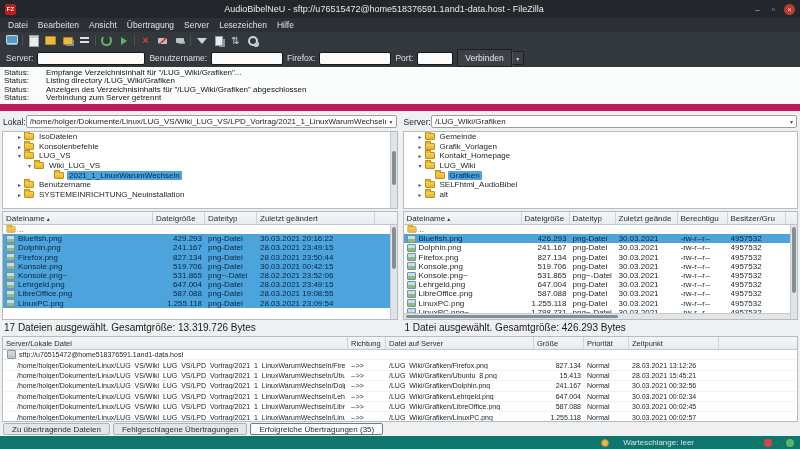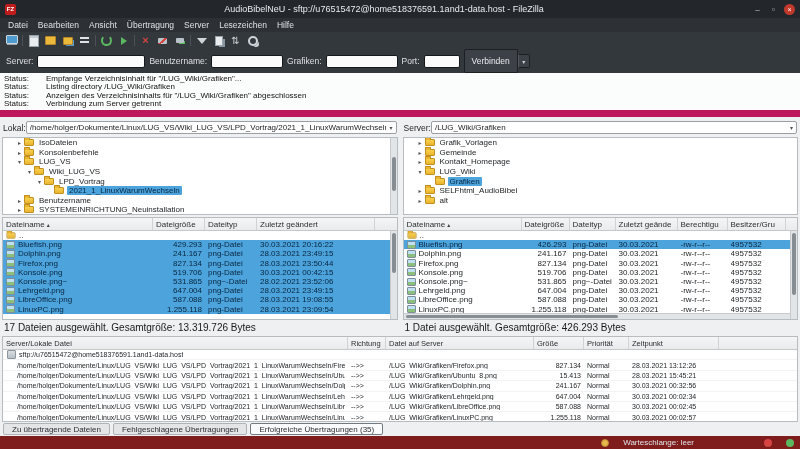--- a/index.html
+++ b/index.html
@@ -36,21 +36,21 @@
   .ic-filter::before{content:"";width:0;height:0;border-left:5px solid transparent;border-right:5px solid transparent;border-top:6px solid #cfd6db;}
   .ic-compare::before{content:"";width:6px;height:8px;background:#e9edf0;border:1px solid #98a2aa;box-shadow:3px 2px 0 -1px #8897a2;}
   .ic-sync-browse::before{content:"⇅";color:#cfd6db;font-size:10px;line-height:1;}
   .ic-find::before{content:"";width:6px;height:6px;border:2px solid #cfd6db;border-radius:50%;box-shadow:3px 3px 0 -2px #cfd6db;}
 
   
   .quickconnect { flex:0 0 18px; background:#33383d; color:#dde1e5; display:flex; align-items:center; gap:4px; padding:0 6px; font-size:8.5px; }
   .qc-label { white-space:nowrap; }
   .qc-field { height:13px; background:#fbfbfb; border:1px solid #16191c; border-radius:2px; font-size:8px; padding:0 2px; color:#222; outline:none; font-family:inherit; }
   .qc-server { width:108px; } .qc-user { width:72px; } .qc-pass { width:72px; } .qc-port { width:36px; }
-  .qc-btn { height:24px; background:#3c4147; border:1px solid #1c2023; color:#e8ebee; border-radius:2px 0 0 2px; padding:0 7px; font-size:8.5px; display:flex; align-items:center; }
+  .qc-btn { height:18px; background:#3c4147; border:1px solid #1c2023; color:#e8ebee; border-radius:2px 0 0 2px; padding:0 7px; font-size:8.5px; display:flex; align-items:center; }
   .qc-btn-arrow { height:14px; width:12px; margin-left:-4px; background:#3c4147; border:1px solid #1c2023; border-left:1px solid #55595e; border-radius:0 2px 2px 0; color:#cfd4d9; font-size:6px; display:flex; align-items:center; justify-content:center; }
 
   
   .statuslog { flex:0 0 44px; background:#fbfcfc; border-bottom:7px solid #be185d; padding:2px 4px 0; overflow:hidden; }
   .log-line { font-size:8px; line-height:8.4px; white-space:nowrap; color:#111; }
   .log-label { display:inline-block; width:42px; }
 
   
   .panes { flex:1 1 auto; min-height:0; display:flex; gap:5px; padding:3px 2px 0; }
   .pane { flex:1 1 0; min-width:0; display:flex; flex-direction:column; }
@@ -93,21 +93,21 @@
   .queuebox { flex:0 0 86px; margin:3px 2px 0; background:#fff; border:1px solid #b6bcc0; display:flex; flex-direction:column; overflow:hidden; }
   .queuebox .list-header { font-size:7.5px; }
   .queue-row { height:10.4px; display:flex; align-items:center; font-size:7px; white-space:nowrap; border-bottom:1px solid #f2f3f4; }
   .server-glyph { width:9px; height:9px; margin:0 3px 0 1px; background:linear-gradient(#d8dde1,#b9c1c7); border:1px solid #8d969d; border-radius:1px; flex:0 0 9px; display:inline-block; }
 
   .queue-tabs { flex:0 0 14px; display:flex; gap:3px; padding:1px 3px; align-items:center; background:#eff0f1; }
   .qtab { height:12px; display:flex; align-items:center; padding:0 8px; font-size:8px; background:#e3e5e7; border:1px solid #aeb3b7; border-radius:2px; color:#2b2f33; white-space:nowrap; }
   .qtab.active { background:#fafbfc; border-color:#737a80; }
 
   
-  .statusbar { flex:0 0 13px; background:#7f1d1d; color:#dde1e5; display:flex; align-items:center; justify-content:flex-end; gap:14px; padding:0 6px; font-size:8px; }
+  .statusbar { flex:0 0 13px; background:#0f766e; color:#dde1e5; display:flex; align-items:center; justify-content:flex-end; gap:14px; padding:0 6px; font-size:8px; }
   .sb-icon { width:8px; height:8px; border-radius:50%; flex:0 0 auto; }
   .sb-yellow { background:#e8b84b; border:1px solid #b8872c; }
   .sb-red { background:#d64541; }
   .sb-green { background:#5cb860; }
   .sb-push { width:42px; }
 </style>
 </head>
 <body>
 
 <div class="window">
@@ -151,21 +151,21 @@
       <div class="tb-icon ic-compare"></div>
       <div class="tb-icon ic-sync-browse"></div>
       <div class="tb-icon ic-find"></div>
     </div>
 
   <div class="quickconnect">
     <span class="qc-label">Server:</span>
     <input class="qc-field qc-server" value="" style="">
     <span class="qc-label">Benutzername:</span>
     <input class="qc-field qc-user" value="" style="">
-    <span class="qc-label">Grafiken:</span>
+    <span class="qc-label">Firefox:</span>
     <input class="qc-field qc-pass" value="" style="">
     <span class="qc-label">Port:</span>
     <input class="qc-field qc-port" value="" style="">
     <div class="qc-btn">Verbinden</div>
     <div class="qc-btn-arrow">▾</div>
   </div>
 
   <div class="statuslog">
       <div class="log-line"><span class="log-label">Status:</span><span class="log-text">Empfange Verzeichnisinhalt für "/LUG_Wiki/Grafiken"...</span></div>
       <div class="log-line"><span class="log-label">Status:</span><span class="log-text">Listing directory /LUG_Wiki/Grafiken</span></div>
@@ -199,25 +199,20 @@
             <div class="tree-row" style="padding-left: 12px;">
               <span class="tree-arrow">▾</span>
               <span class="folder"></span>
               <span class="tree-label">LUG_VS</span>
             </div>
             <div class="tree-row" style="padding-left: 22px;">
               <span class="tree-arrow">▾</span>
               <span class="folder"></span>
               <span class="tree-label">Wiki_LUG_VS</span>
             </div>
-            <div class="tree-row" style="padding-left: 32px;">
-              <span class="tree-arrow">▾</span>
-              <span class="folder"></span>
-              <span class="tree-label">LPD_Vortrag</span>
-            </div>
             <div class="tree-row" style="padding-left: 42px;">
               <span class="tree-arrow"></span>
               <span class="folder"></span>
               <span class="tree-label sel">2021_1_LinuxWarumWechseln</span>
             </div>
             <div class="tree-row" style="padding-left: 12px;">
               <span class="tree-arrow">▸</span>
               <span class="folder"></span>
               <span class="tree-label">Benutzername</span>
             </div>
@@ -390,26 +385,26 @@
         <div class="combo">
           <span class="combo-text">/LUG_Wiki/Grafiken</span>
           <span class="combo-arrow">▾</span>
         </div>
       </div>
       <div class="treebox">
         <div id="remote-tree">
             <div class="tree-row" style="padding-left: 12px;">
               <span class="tree-arrow">▸</span>
               <span class="folder"></span>
+              <span class="tree-label">Gemeinde</span>
+            </div>
+            <div class="tree-row" style="padding-left: 12px;">
+              <span class="tree-arrow">▸</span>
+              <span class="folder"></span>
               <span class="tree-label">Grafik_Vorlagen</span>
-            </div>
-            <div class="tree-row" style="padding-left: 12px;">
-              <span class="tree-arrow">▸</span>
-              <span class="folder"></span>
-              <span class="tree-label">Gemeinde</span>
             </div>
             <div class="tree-row" style="padding-left: 12px;">
               <span class="tree-arrow">▸</span>
               <span class="folder"></span>
               <span class="tree-label">Kontakt_Homepage</span>
             </div>
             <div class="tree-row" style="padding-left: 12px;">
               <span class="tree-arrow">▾</span>
               <span class="folder"></span>
               <span class="tree-label">LUG_Wiki</span>

